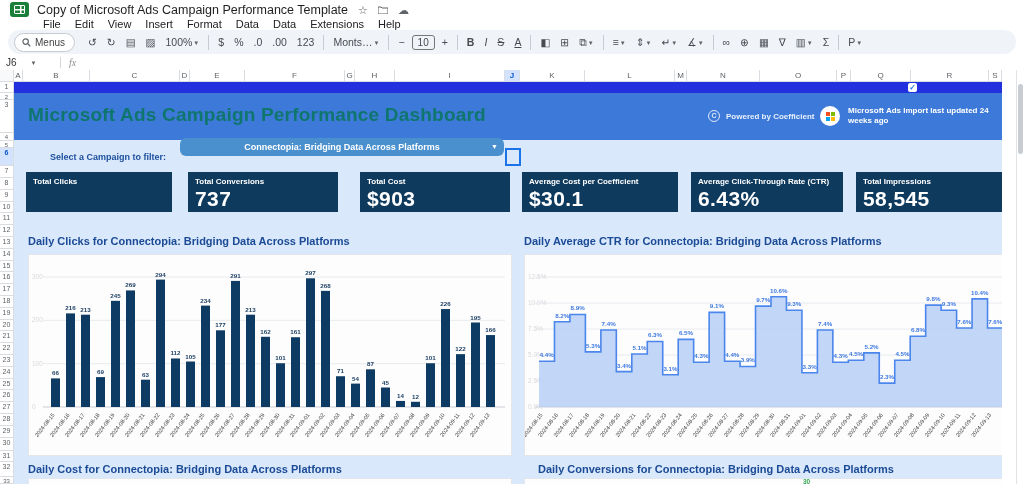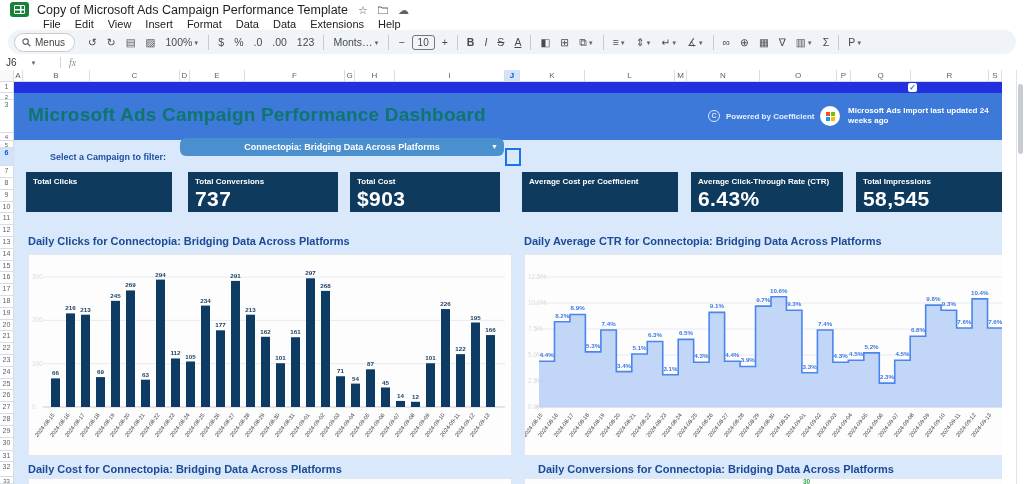--- a/index.html
+++ b/index.html
@@ -250,26 +250,27 @@
   <div class="abs selring"></div>
 
   <div>
       <div class="kpi" style="left: 12px; width: 146px;">
         <div class="kl">Total Clicks</div>
       </div>
       <div class="kpi" style="left: 174px; width: 150px;">
         <div class="kl">Total Conversions</div>
         <div class="kv">737</div>
       </div>
-      <div class="kpi" style="left: 336px; width: 150px;">
+      <div class="kpi" style="left: 346px; width: 150px;">
         <div class="kl">Total Cost</div>
         <div class="kv">$903</div>
       </div>
       <div class="kpi" style="left: 508px; width: 156px;">
         <div class="kl">Average Cost per Coefficient</div>
+        <div class="kv">$30.1</div>
       </div>
       <div class="kpi" style="left: 677px; width: 152px;">
         <div class="kl">Average Click-Through Rate (CTR)</div>
         <div class="kv">6.43%</div>
       </div>
       <div class="kpi" style="left: 842px; width: 156px;">
         <div class="kl">Total Impressions</div>
         <div class="kv">58,545</div>
       </div>
     </div>

